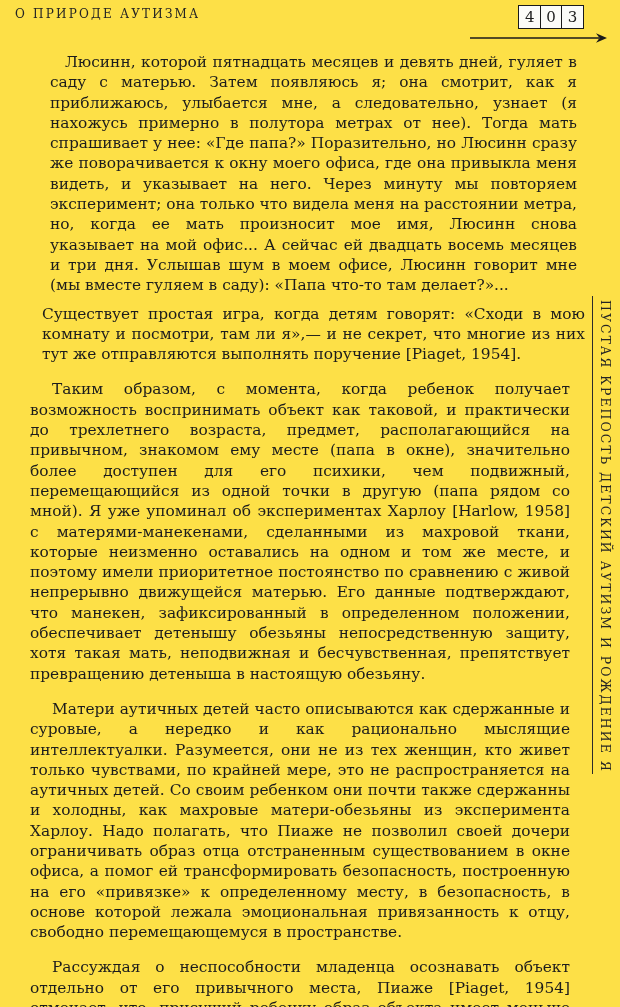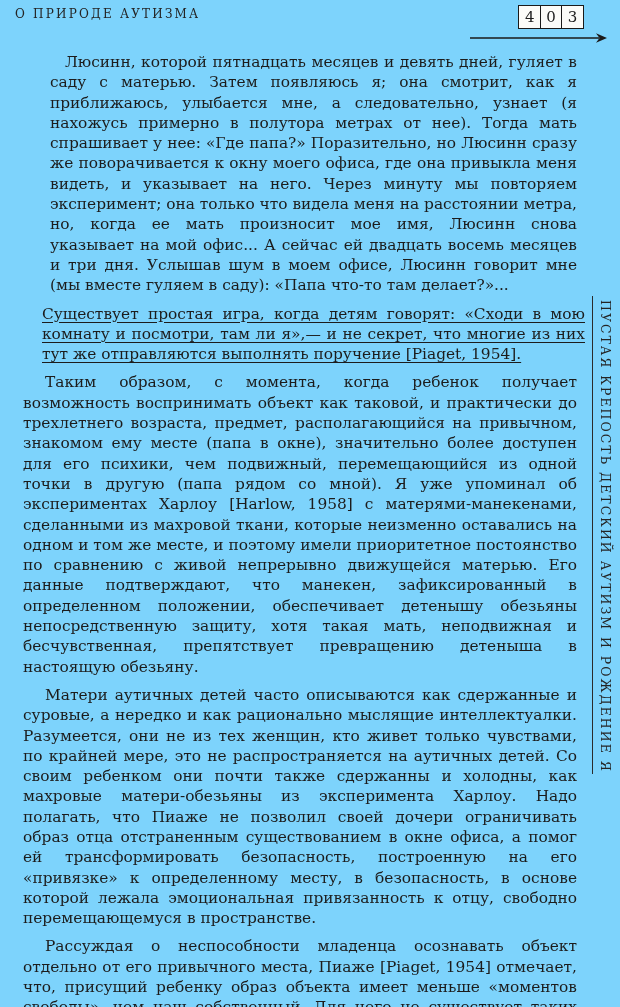--- a/index.html
+++ b/index.html
@@ -1,21 +1,21 @@
 <!DOCTYPE html>
 <html lang="ru"><head>
 <meta charset="utf-8">
 <style>
   html, body { margin: 0; padding: 0; background: #e8e8e6; }
   .page {
     position: relative;
     width: 620px;
     height: 1007px;
     margin: 0 auto;
-    background: #7dd3fc;
+    background: #fde047;
     overflow: hidden;
     font-family: "DejaVu Serif", "Liberation Serif", serif;
     color: #1d1d1d;
   }
 
   
   .running-head {
     position: absolute;
     top: 7px;
     left: 15px;
@@ -58,24 +58,23 @@
     width: 570px;
     font-size: 15.4px;
     line-height: 20.3px;
     text-align: justify;
     color: #1c1c1c;
   }
   .quote { margin: 0 0 6px 27px; }
   .q-first { margin: 8px; text-indent: 15px; }
   .q-underline {
     margin: 7px 0 0 0;
-    text-decoration: underline;
     text-underline-offset: 2.5px;
   }
-  .para { margin: 8px; text-indent: 22px; }
+  .para { margin: 15px; text-indent: 22px; }
 
   
   .margin-rule {
     position: absolute;
     left: 592px;
     top: 296px;
     width: 1px;
     height: 478px;
     background: #2b2b2b;
   }

